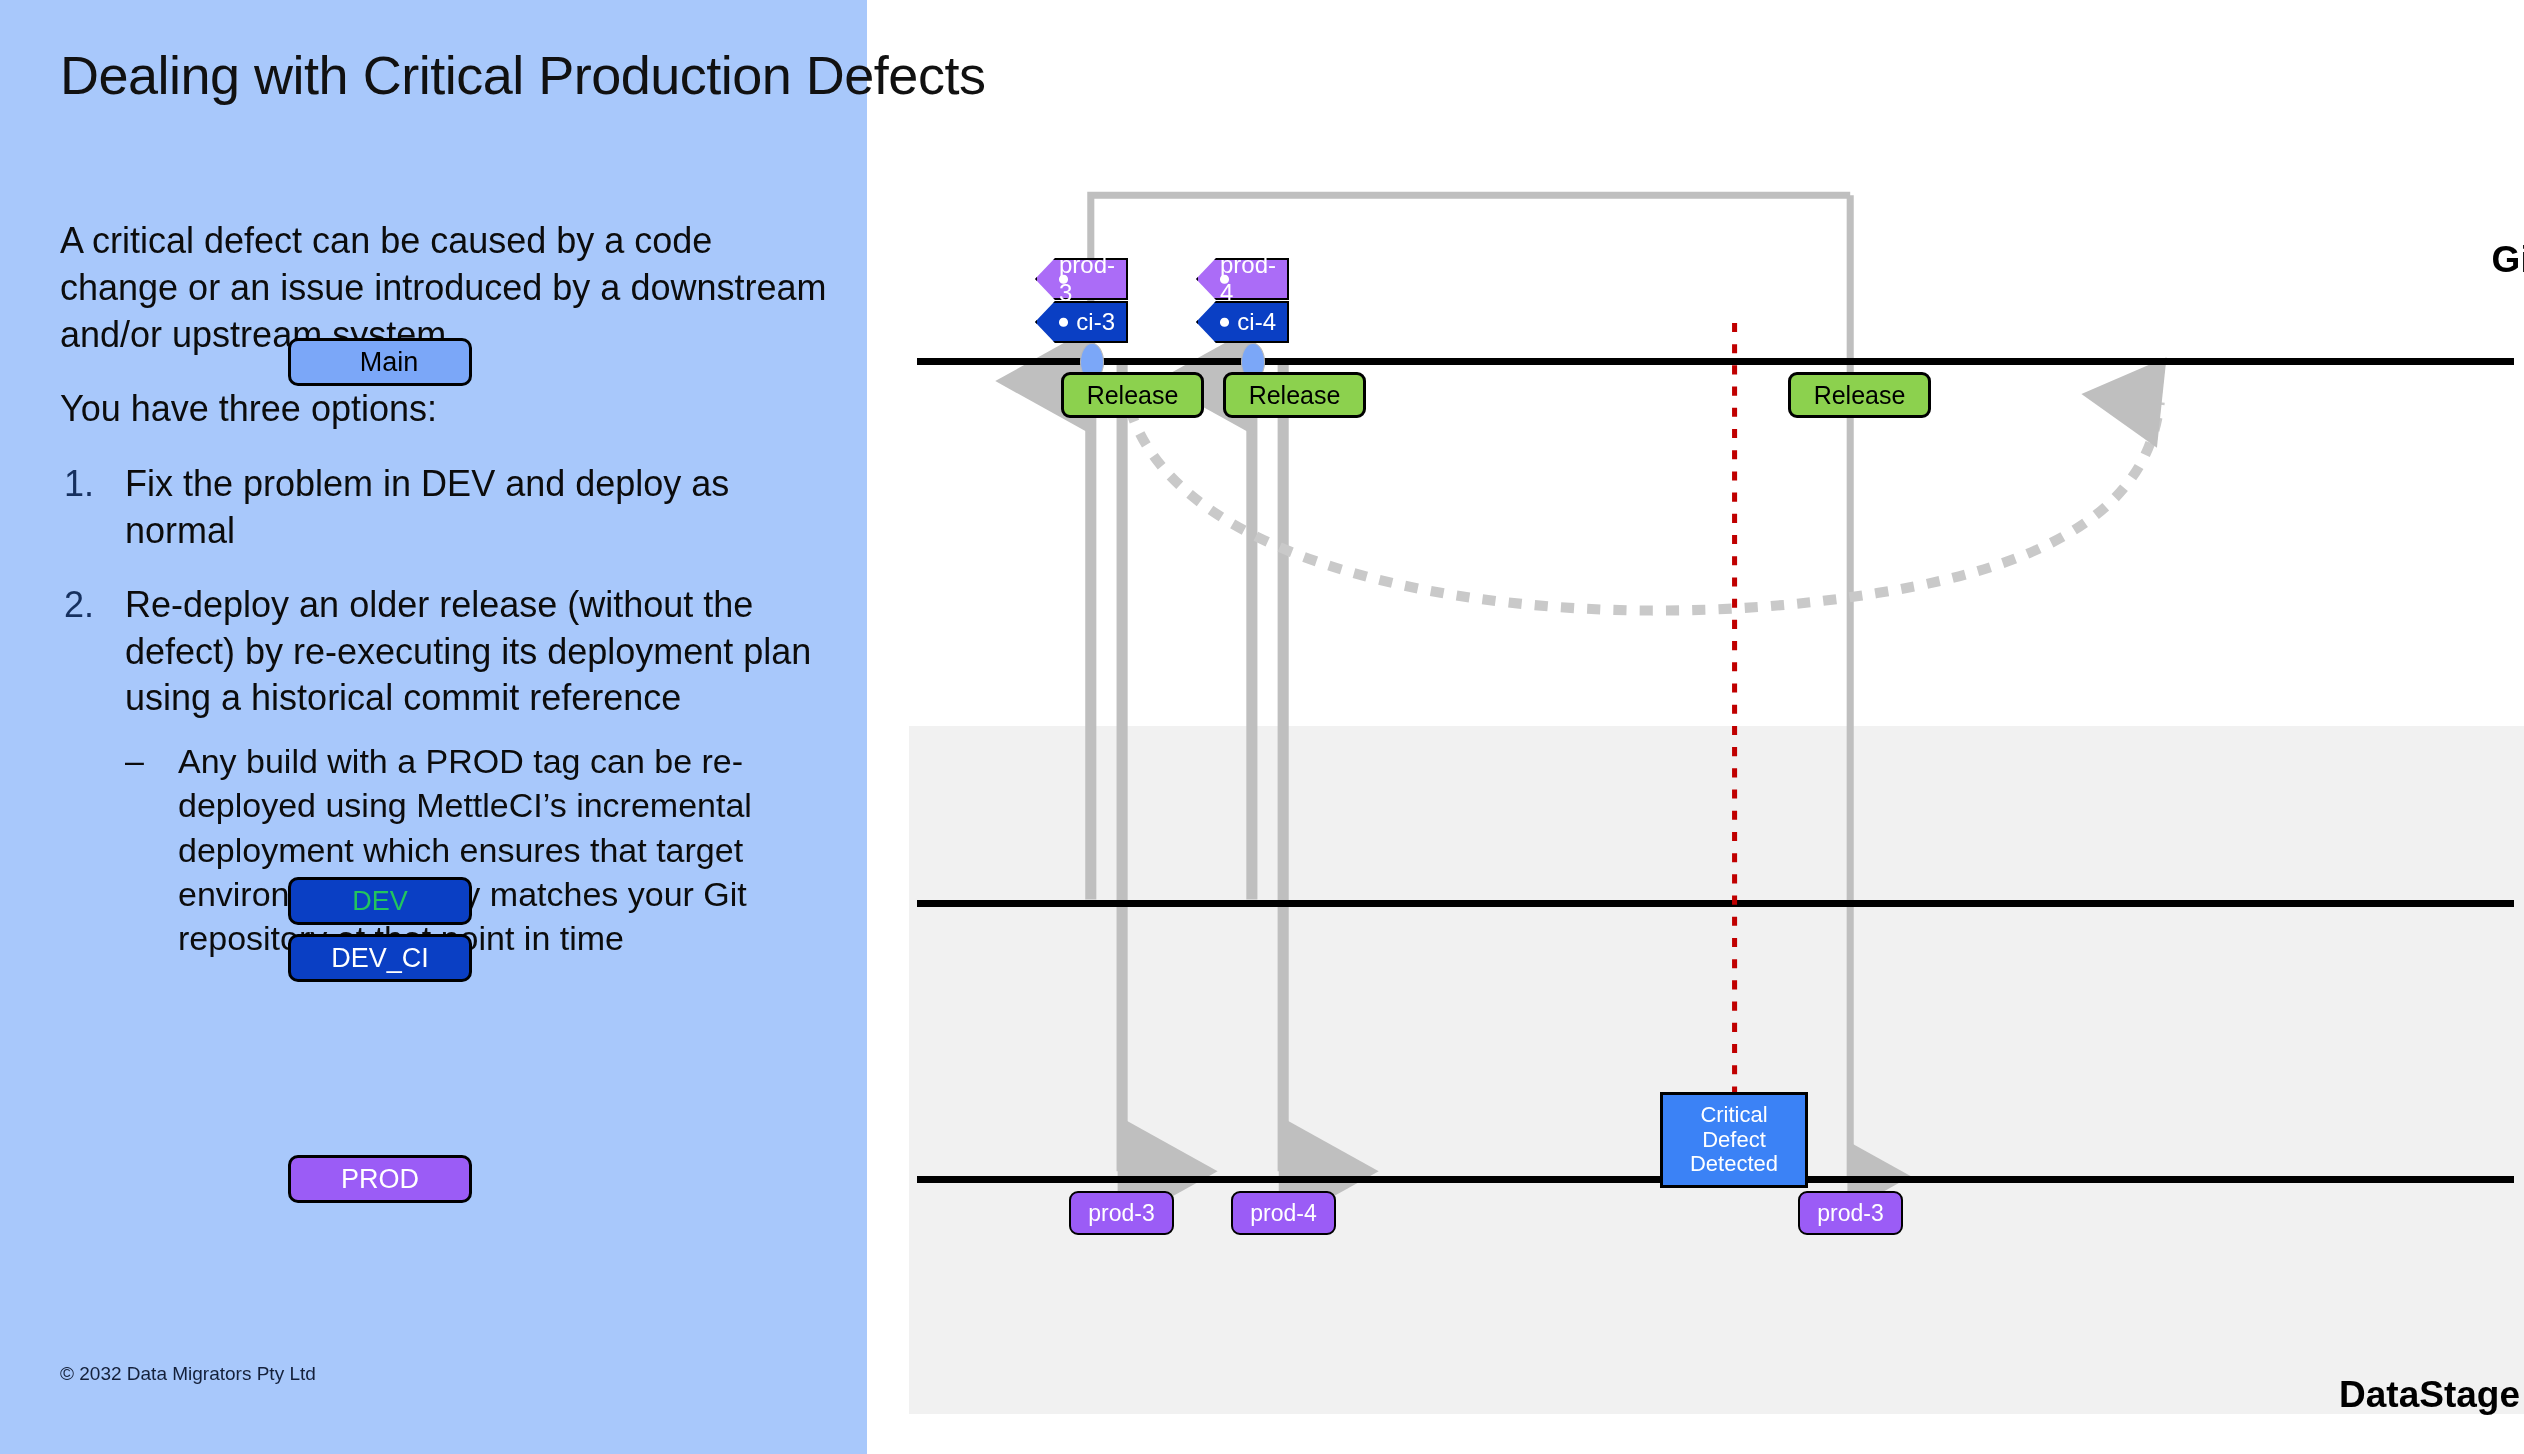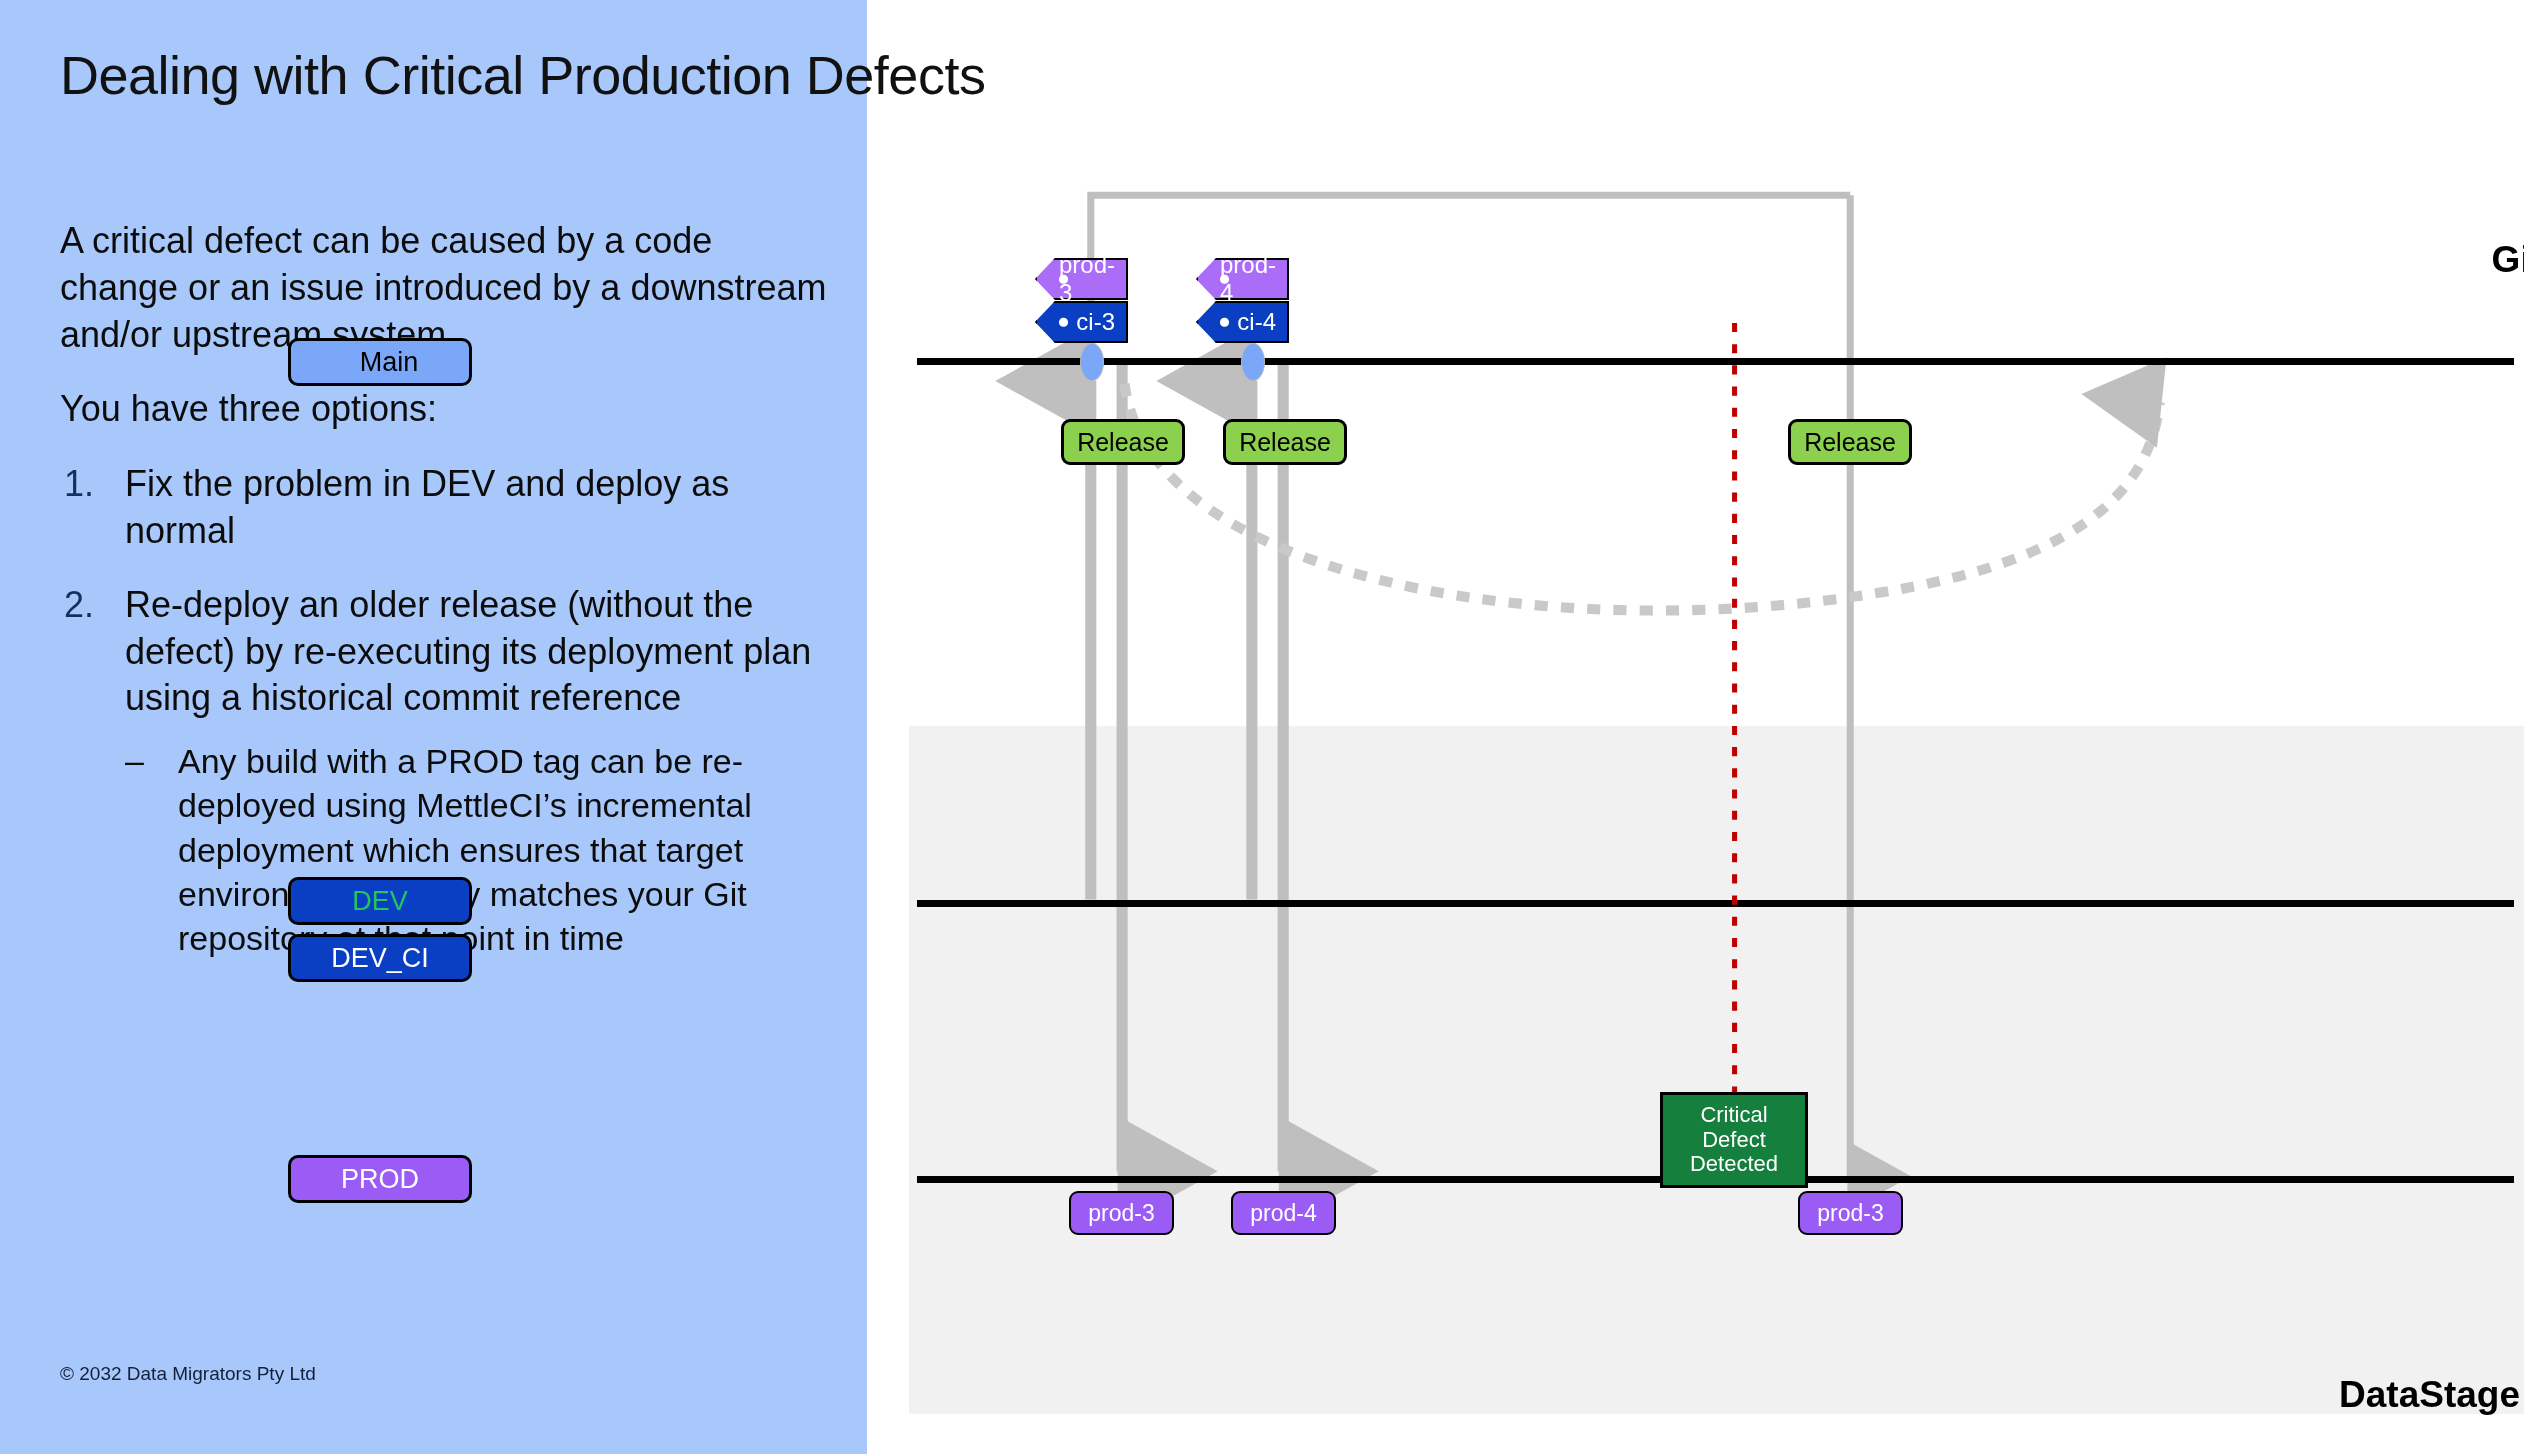--- a/index.html
+++ b/index.html
@@ -99,36 +99,36 @@
   }
   .tag .tagdot{
     position:absolute;left:22px;top:50%;transform:translateY(-50%);
     width:8.6px;height:8.6px;border-radius:50%;background:#fff;
   }
   .tag-prod{background:#ab6cf7;}
   .tag-ci{background:#0a3fc4;}
 
   
   .release-box{
-    position:absolute;width:124px;height:46px;background:#8cd14e;
+    position:absolute;width:143px;height:46px;background:#8cd14e;
     border:3.5px solid #000;border-radius:9px;box-sizing:border-box;
     display:flex;align-items:center;justify-content:center;
-    font-size:25px;color:#000;margin-top:47px;
+    font-size:25px;color:#000;
   }
   
   .prod-chip{
     position:absolute;width:105px;height:44px;background:#9b5cf6;
     border:2.5px solid #000;border-radius:9px;box-sizing:border-box;
     display:flex;align-items:center;justify-content:center;
     font-size:23px;color:#fff;
   }
   
   #defect-box{
     position:absolute;left:793px;top:918px;width:148px;height:96px;
-    background:#15803d;border:3.5px solid #000;box-sizing:border-box;
+    background:#3b82f6;border:3.5px solid #000;box-sizing:border-box;
     display:flex;flex-direction:column;align-items:center;justify-content:center;
     color:#fff;font-size:22px;line-height:1.12;text-align:center;
   }
   svg#wires{position:absolute;left:0;top:0;width:1719px;height:1280px;overflow:visible;}
 </style>
 </head>
 <body>
 
 <div id="left-panel"></div>
 

